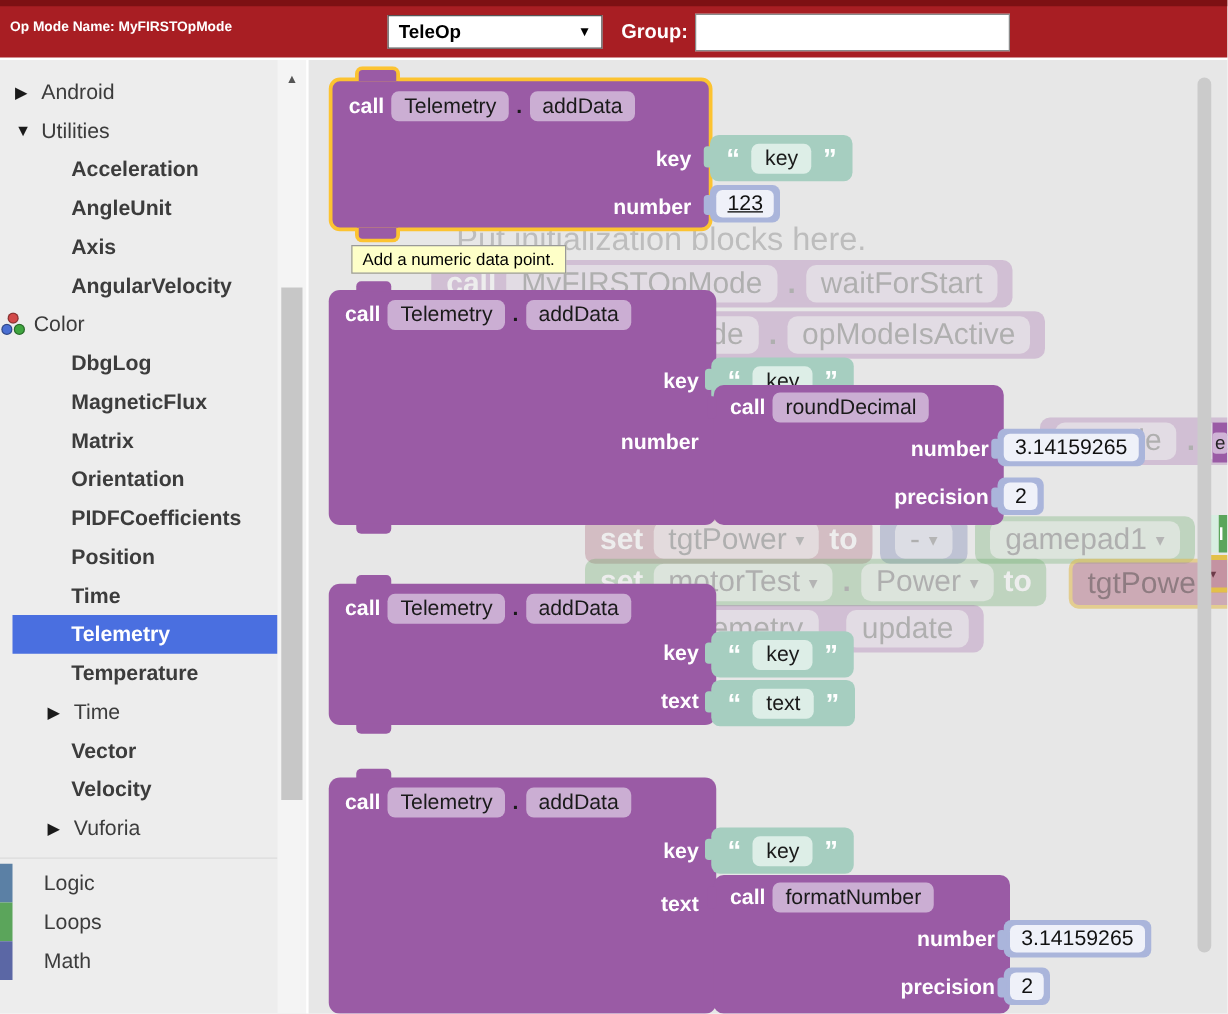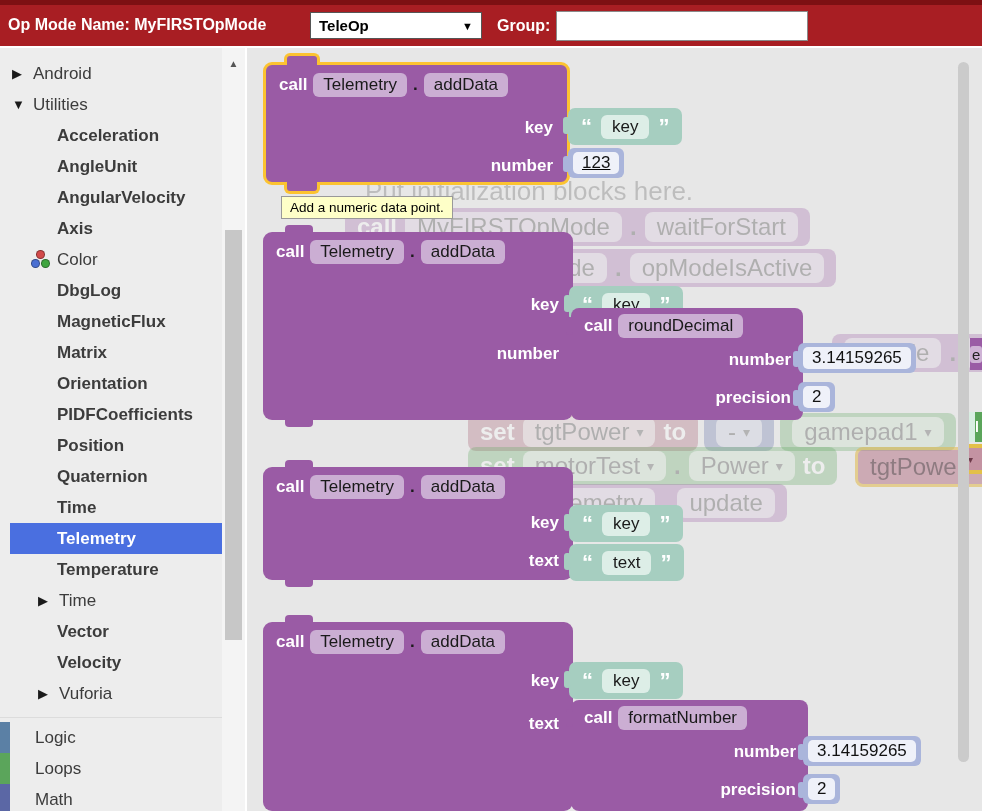--- a/index.html
+++ b/index.html
@@ -3,36 +3,36 @@
 <meta charset="utf-8">
 <style>
   html,body{margin:0;padding:0;}
   body{
     width:982px;height:811px;position:relative;overflow:hidden;
     background:#ffffff;font-family:"Liberation Sans",sans-serif;
     -webkit-font-smoothing:antialiased;
   }
   
   .hdr{position:absolute;left:0;top:0;width:982px;height:46px;background:#a81e23;border-top:5px solid #7d1013;box-sizing:border-box;}
-  .hdr-title{position:absolute;left:8px;top:11px;color:#fff;font-weight:bold;font-size:16px;}
+  .hdr-title{position:absolute;left:8px;top:11px;color:#fff;font-weight:bold;font-size:11px;}
   .flavor-select{position:absolute;left:310px;top:7px;width:172px;height:27px;background:#fff;border:1px solid #555;
     display:flex;align-items:center;justify-content:space-between;padding:0 8px;box-sizing:border-box;cursor:pointer;}
   .flavor-select .fsel{font-weight:bold;font-size:15px;color:#000;}
   .flavor-select .fcaret{font-size:11px;color:#000;}
   .grp-label{position:absolute;left:497px;top:12px;color:#fff;font-weight:bold;font-size:16px;}
   .grp-input{position:absolute;left:556px;top:6px;width:238px;height:28px;border:1px solid #8a8a8a;background:#fff;font-size:15px;padding:0 6px;}
   
   .sidebar{position:absolute;left:0;top:48px;width:247px;height:763px;background:#ededed;overflow:hidden;}
   .tree{padding-top:10px;}
   .trow{height:31px;display:flex;align-items:center;font-size:17px;color:#3c3c3c;cursor:pointer;margin-right:25px;white-space:nowrap;}
   .trow .arrow{width:21px;font-size:13px;color:#1a1a1a;flex:0 0 auto;}
   .root{padding-left:12px;}
   .child{padding-left:57px;font-weight:bold;}
   .childarrow{padding-left:38px;}
-  .coloricon-row{padding-left:30px;}
+  .coloricon-row{}
   .sel{background:#4a6fe0;color:#fff;margin-left:10px;padding-left:47px;}
   .tsep{border-top:1px solid #dcdcdc;margin:8px 25px 4px 0;}
   .catrow{height:31px;display:flex;align-items:center;font-size:17px;color:#3c3c3c;cursor:pointer;}
   .catbar{width:10px;height:31px;margin-right:25px;flex:0 0 auto;}
   .bar-logic{background:#5b80a5;} .bar-loops{background:#5ba55b;} .bar-math{background:#5b67a5;}
   .cicon{position:relative;width:22px;height:20px;margin-right:5px;flex:0 0 auto;}
   .cicon i{position:absolute;width:9px;height:9px;border-radius:50%;border:1px solid rgba(0,0,0,.35);box-sizing:border-box;}
   .cicon .r{left:6px;top:0;background:#d24a4a;} .cicon .b{left:1px;top:9px;background:#4a6fd2;} .cicon .g{left:11px;top:9px;background:#3fa53f;}
   .side-scroll{position:absolute;right:0;top:0;width:25px;height:100%;background:#f4f4f4;border-right:2px solid #fff;box-sizing:border-box;}
   .side-scroll .uparrow{position:absolute;left:0;top:10px;width:23px;text-align:center;font-size:10px;color:#555;}
@@ -112,24 +112,24 @@
       <span class="arrow">▼</span>
       <span>Utilities</span>
     </div>
     <div class="trow child">
         <span>Acceleration</span>
       </div>
     <div class="trow child">
         <span>AngleUnit</span>
       </div>
     <div class="trow child">
+        <span>Axis</span>
+      </div>
+    <div class="trow child">
         <span>AngularVelocity</span>
-      </div>
-    <div class="trow child">
-        <span>Axis</span>
       </div>
     <div class="trow coloricon-row">
       <span class="cicon">
           <i class="r"></i>
           <i class="b"></i>
           <i class="g"></i>
         </span>
       <span>Color</span>
     </div>
     <div class="trow child">
@@ -142,23 +142,20 @@
         <span>Matrix</span>
       </div>
     <div class="trow child">
         <span>Orientation</span>
       </div>
     <div class="trow child">
         <span>PIDFCoefficients</span>
       </div>
     <div class="trow child">
         <span>Position</span>
-      </div>
-    <div class="trow child">
-        <span>Quaternion</span>
       </div>
     <div class="trow child">
         <span>Time</span>
       </div>
     <div class="trow child sel">
         <span>Telemetry</span>
       </div>
     <div class="trow child">
         <span>Temperature</span>
       </div>

